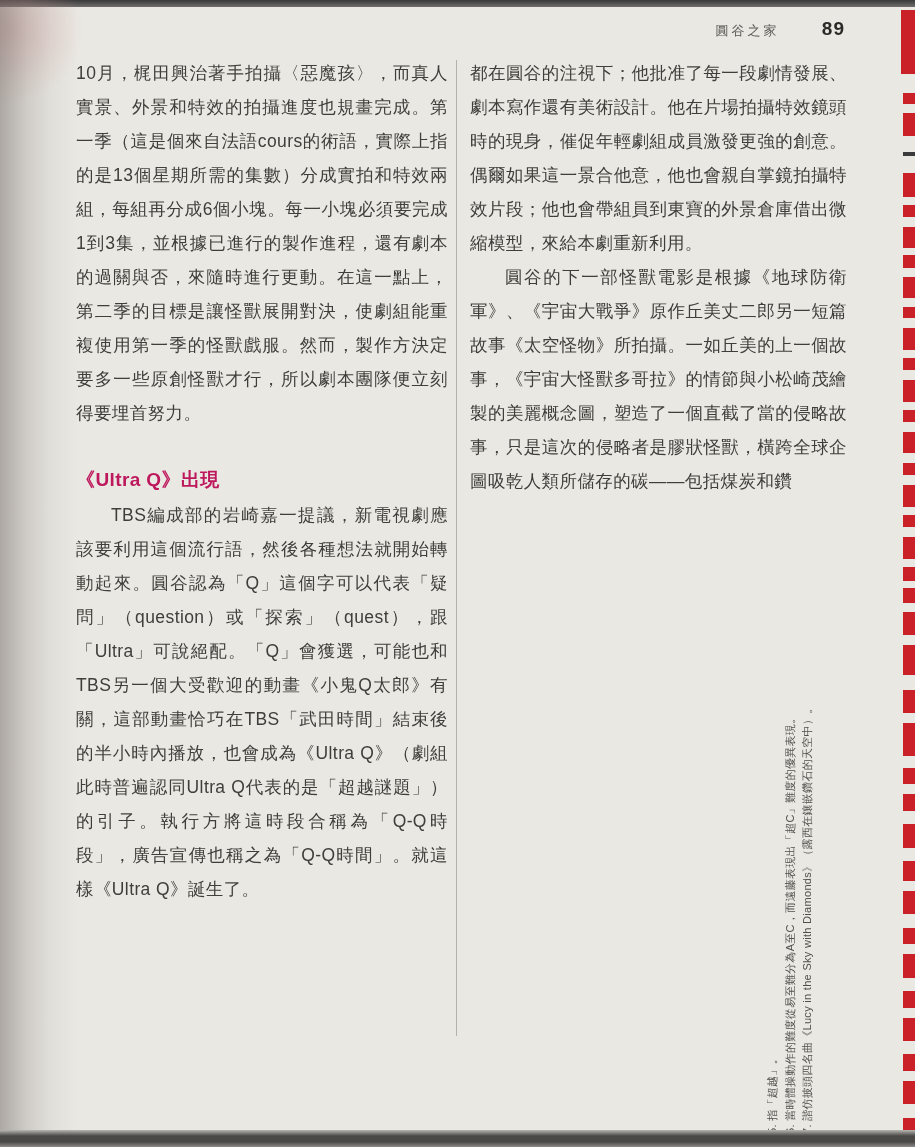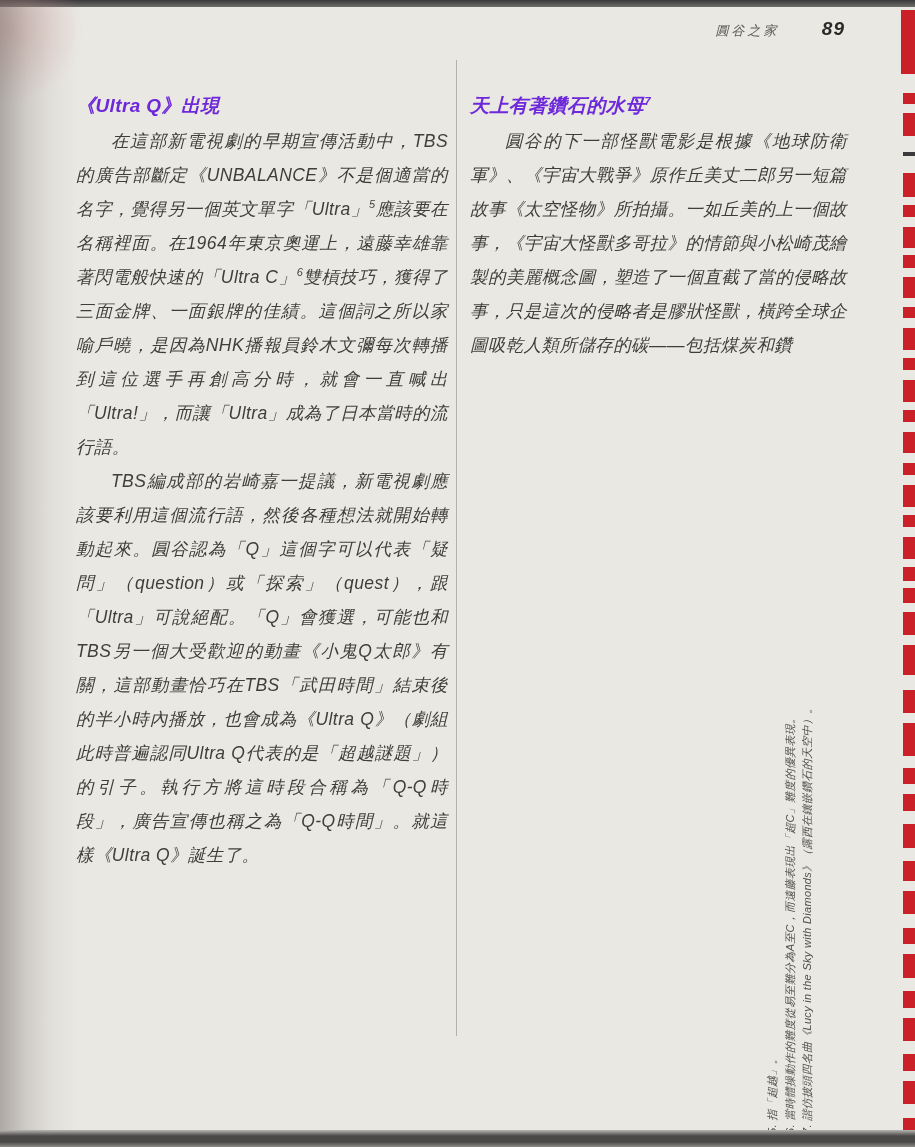--- a/index.html
+++ b/index.html
@@ -4,21 +4,20 @@
 <style>
   html,body { margin:0; padding:0; background:#9a9894; }
   .page {
     position:relative;
     width:915px; height:1147px;
     margin:0 auto;
     background:#eae8e3;
     overflow:hidden;
     font-family:"Liberation Sans", sans-serif;
     color:#3f3e3a;
-    font-style:italic;
   }
   
   .top-edge { position:absolute; left:0; top:0; width:100%; height:7px;
     background:linear-gradient(#39383a,#6f6e6c); }
   .bottom-edge { position:absolute; left:0; bottom:0; width:100%; height:17px;
     background:linear-gradient(#b9b7b2 0%, #4a4947 35%, #4a4947 70%, #8d8b87 100%); }
   .spine-shadow { position:absolute; left:0; top:0; width:78px; height:100%;
     background:linear-gradient(to right, rgba(112,104,100,.50), rgba(140,134,128,.28) 35%, rgba(160,156,150,.12) 65%, rgba(0,0,0,0) 100%);
     pointer-events:none; }
   .corner-smudge { position:absolute; left:0; top:0; width:90px; height:110px;
@@ -30,21 +29,21 @@
   .runhead .sec { font-size:13px; letter-spacing:3px; color:#5a5955; }
   .runhead .pnum { font-size:19px; font-weight:bold; color:#2b2a28; margin-left:38px; letter-spacing:1px; }
 
   
   .col { position:absolute; top:56px; line-height:34px; font-size:17.5px;
     text-align:justify; text-justify:inter-ideograph; letter-spacing:.4px; }
   .col-left  { left:76px;  width:372px; }
   .col-right { left:470px; width:377px; }
   .col p { margin:0; }
   .col p.indent { text-indent:2em; }
-  .col h3 { margin:32px 0 0 0; font-size:19px; line-height:36px; font-weight:bold; color:#6d28d9; text-align:left; }
+  .col h3 { margin:32px 0 0 0; font-size:19px; line-height:36px; font-weight:bold; color:#be185d; text-align:left; }
   sup { font-size:11px; line-height:0; }
 
   .divider { position:absolute; left:456px; top:60px; width:1px; height:976px; background:#b3b1ac; }
 
   
   .footnotes { position:absolute; left:818px; top:1080px; width:482px; height:54px;
     transform:rotate(-90deg); transform-origin:left bottom;
     font-size:11px; line-height:17.5px; color:#504f4b; letter-spacing:.3px; white-space:nowrap; }
   .footnotes div { height:17.5px; overflow:hidden; }
 
@@ -58,27 +57,27 @@
 <div class="page">
   <div class="top-edge"></div>
   <div class="corner-smudge"></div>
 
   <div class="runhead">
     <span class="sec">圓谷之家</span>
     <span class="pnum">89</span>
   </div>
 
   <div class="col col-left">
+      <p>10月，梶田興治著手拍攝〈惡魔孩〉，而真人實景、外景和特效的拍攝進度也規畫完成。第一季（這是個來自法語cours的術語，實際上指的是13個星期所需的集數）分成實拍和特效兩組，每組再分成6個小塊。每一小塊必須要完成1到3集，並根據已進行的製作進程，還有劇本的過關與否，來隨時進行更動。在這一點上，第二季的目標是讓怪獸展開對決，使劇組能重複使用第一季的怪獸戲服。然而，製作方決定要多一些原創怪獸才行，所以劇本團隊便立刻得要埋首努力。</p>
       <h3>《Ultra Q》出現</h3>
-      <p class="indent">在這部新電視劇的早期宣傳活動中，TBS的廣告部斷定《UNBALANCE》不是個適當的名字，覺得另一個英文單字「Ultra」<sup>5</sup>應該要在名稱裡面。在1964年東京奧運上，遠藤幸雄靠著閃電般快速的「Ultra C」<sup>6</sup>雙槓技巧，獲得了三面金牌、一面銀牌的佳績。這個詞之所以家喻戶曉，是因為NHK播報員鈴木文彌每次轉播到這位選手再創高分時，就會一直喊出「Ultra!」，而讓「Ultra」成為了日本當時的流行語。</p>
       <p class="indent">TBS編成部的岩崎嘉一提議，新電視劇應該要利用這個流行語，然後各種想法就開始轉動起來。圓谷認為「Q」這個字可以代表「疑問」（question）或「探索」（quest），跟「Ultra」可說絕配。「Q」會獲選，可能也和TBS另一個大受歡迎的動畫《小鬼Q太郎》有關，這部動畫恰巧在TBS「武田時間」結束後的半小時內播放，也會成為《Ultra Q》（劇組此時普遍認同Ultra Q代表的是「超越謎題」）的引子。執行方將這時段合稱為「Q-Q時段」，廣告宣傳也稱之為「Q-Q時間」。就這樣《Ultra Q》誕生了。</p>
     </div>
   <div class="divider"></div>
   <div class="col col-right">
-      <h3>天上有著鑽石的水母<sup>7</sup></h3>
+      <p>都在圓谷的注視下；他批准了每一段劇情發展、劇本寫作還有美術設計。他在片場拍攝特效鏡頭時的現身，催促年輕劇組成員激發更強的創意。偶爾如果這一景合他意，他也會親自掌鏡拍攝特效片段；他也會帶組員到東寶的外景倉庫借出微縮模型，來給本劇重新利用。</p>
       <p class="indent">圓谷的下一部怪獸電影是根據《地球防衛軍》、《宇宙大戰爭》原作丘美丈二郎另一短篇故事《太空怪物》所拍攝。一如丘美的上一個故事，《宇宙大怪獸多哥拉》的情節與小松崎茂繪製的美麗概念圖，塑造了一個直截了當的侵略故事，只是這次的侵略者是膠狀怪獸，橫跨全球企圖吸乾人類所儲存的碳——包括煤炭和鑽</p>
     </div>
 
   <div class="footnotes">
       <div>5. 指「超越」。</div>
       <div>6. 當時體操動作的難度從易至難分為A至C，而遠藤表現出「超C」難度的優異表現。</div>
       <div>7. 諧仿披頭四名曲《Lucy in the Sky with Diamonds》（露西在鑲嵌鑽石的天空中）。</div>
     </div>
 
   <div class="tabs">

